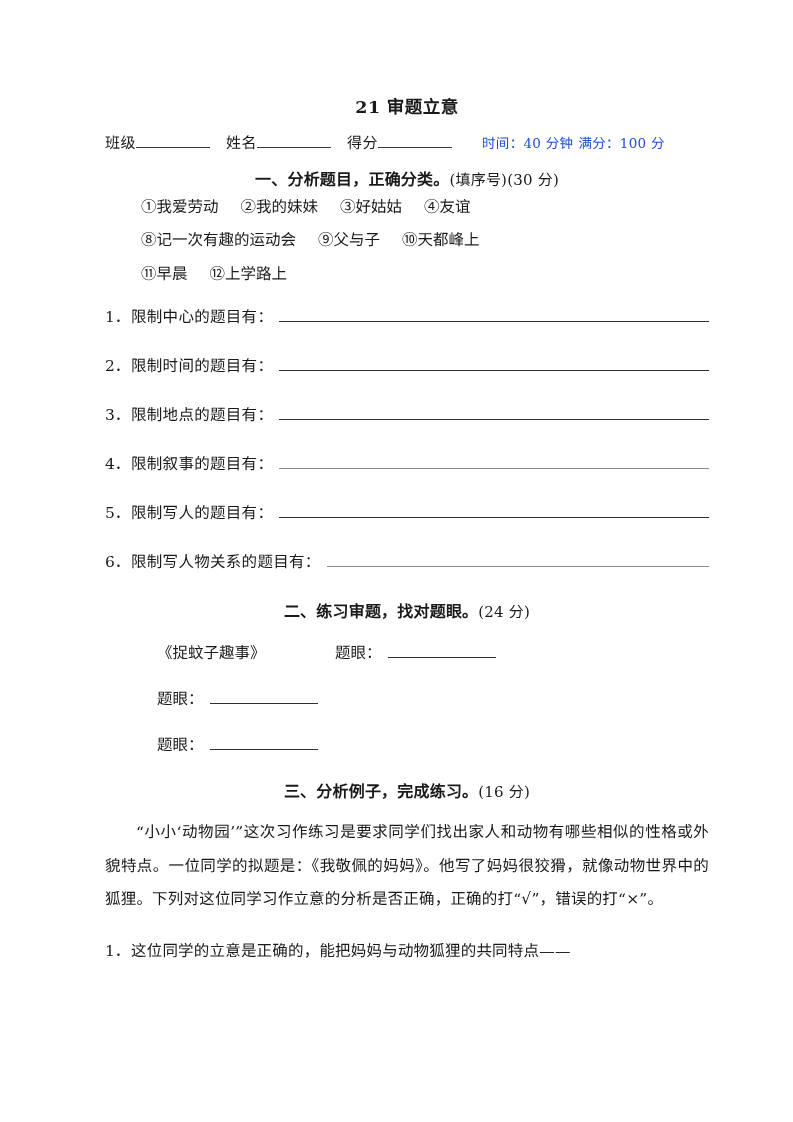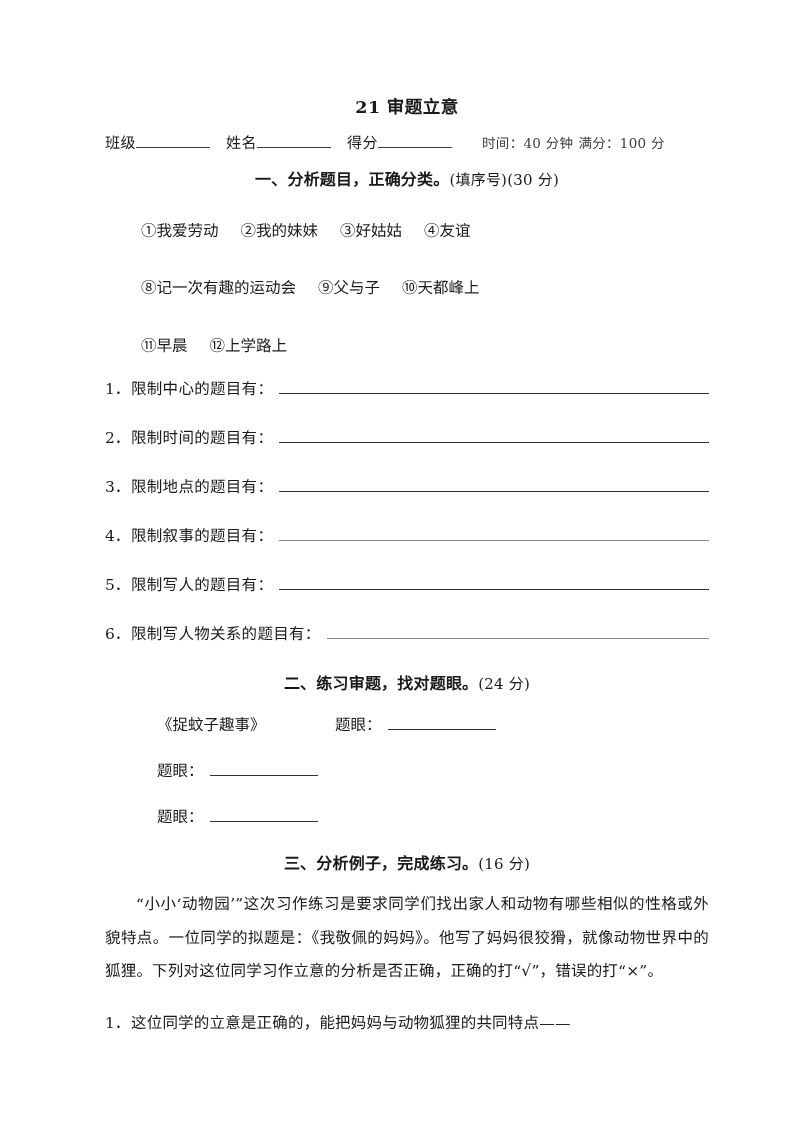--- a/index.html
+++ b/index.html
@@ -49,21 +49,21 @@
   .blank-line {
     display: inline-block;
     border-bottom: 1.2px solid #3b3b3b;
     vertical-align: baseline;
     height: 0.95em;
   }
   .bl-class { width: 74px; margin-right: 16px; }
   .bl-name  { width: 74px; margin-right: 16px; }
   .bl-score { width: 74px; }
   .meta {
-    color: #404040;
+    color: #1d4ed8;
     font-size: 13.5px;
     margin-left: 30px;
     letter-spacing: 0.3px;
   }
   .meta .sp { display: inline-block; width: 5px; }
 
   
   .sec-head {
     font-size: 16px;
     font-weight: bold;
@@ -80,21 +80,21 @@
 
   
   .choices { margin: 0 0 6px 0; }
   .choice-row {
     font-size: 15.5px;
     line-height: 1;
     margin: 0 0 18px 0;
     padding-left: 36px;
     white-space: nowrap;
   }
-  .choice-item { display: inline-block; margin-top: 24px; }
+  .choice-item { display: inline-block; }
   .gap-s { display: inline-block; width: 22px; }
 
   
   .qlist { margin: 22px 0 0 0; }
   .qrow {
     display: flex;
     align-items: baseline;
     font-size: 15.5px;
     margin-bottom: 27px;
   }

